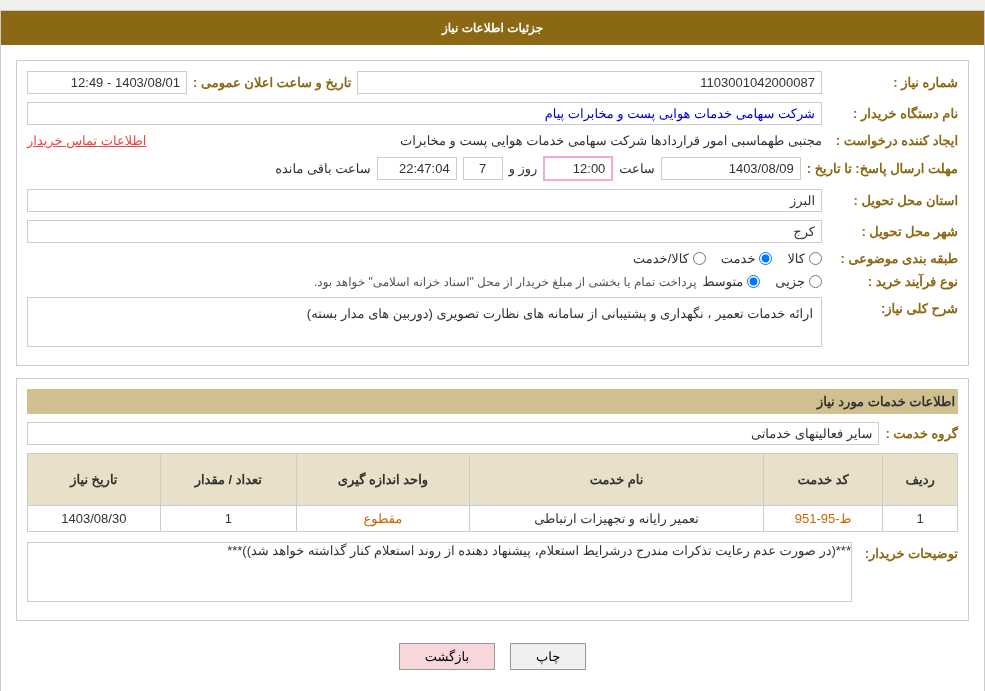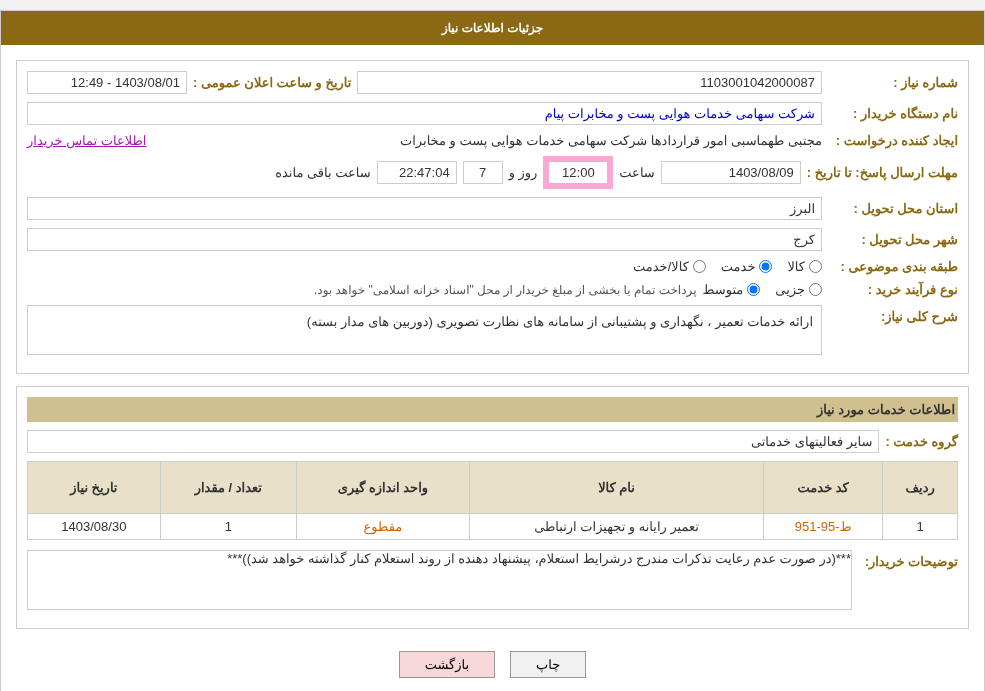--- a/index.html
+++ b/index.html
@@ -52,35 +52,34 @@
       border: 1px solid #ccc;
       padding: 3px 6px;
       background: #fff;
       flex: 1;
       min-height: 22px;
     }
     .value-box-blue {
       color: #0000cc;
     }
     .value-box-link {
-      color: #a21caf;
+      color: #ef4444;
       text-decoration: underline;
     }
     .date-box {
       border: 1px solid #ccc;
       padding: 3px 6px;
       background: #fff;
       min-width: 140px;
     }
     .time-box {
-      border: 6px solid #f9a8d4;
+      border: 2px solid #f9a8d4;
       padding: 3px 6px;
       background: #fff;
       min-width: 70px;
-      text-align: center;
     }
     .small-box {
       border: 1px solid #ccc;
       padding: 3px 6px;
       background: #fff;
       min-width: 40px;
       text-align: center;
     }
     .countdown-box {
       border: 1px solid #ccc;
@@ -285,21 +284,21 @@
       <div class="group-row">
         <span class="col-label">گروه خدمت :</span>
         <div class="value-box" style="flex:1;">سایر فعالیتهای خدماتی</div>
       </div>
 
       <table>
         <thead>
           <tr>
             <th>ردیف</th>
             <th>کد خدمت</th>
-            <th>نام کالا</th>
+            <th>نام خدمت</th>
             <th>واحد اندازه گیری</th>
             <th>تعداد / مقدار</th>
             <th>تاریخ نیاز</th>
           </tr>
         </thead>
         <tbody id="services-tbody">
         <tr>
         <td>1</td>
         <td style="color:#cc6600;">ط-95-951</td>
         <td>تعمیر رایانه و تجهیزات ارتباطی</td>

